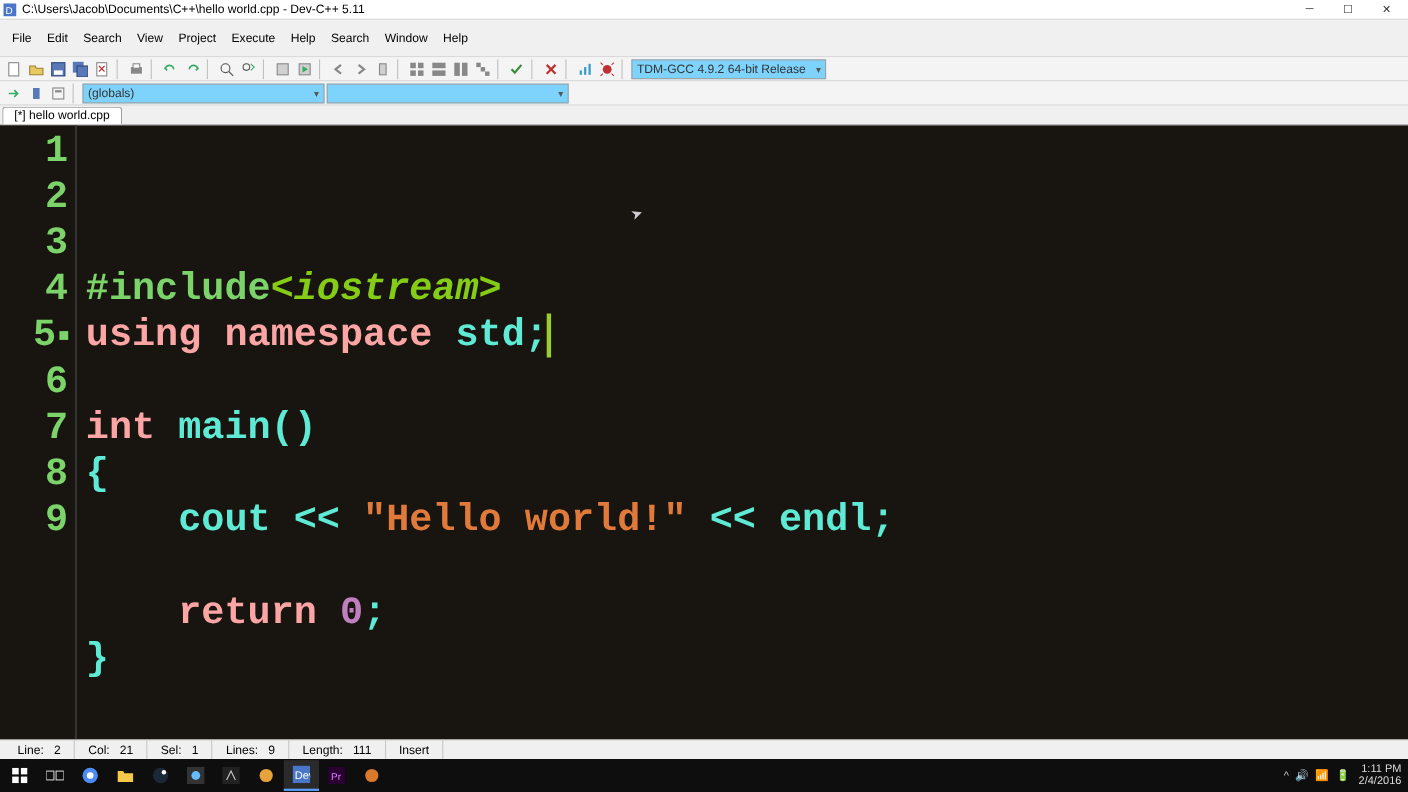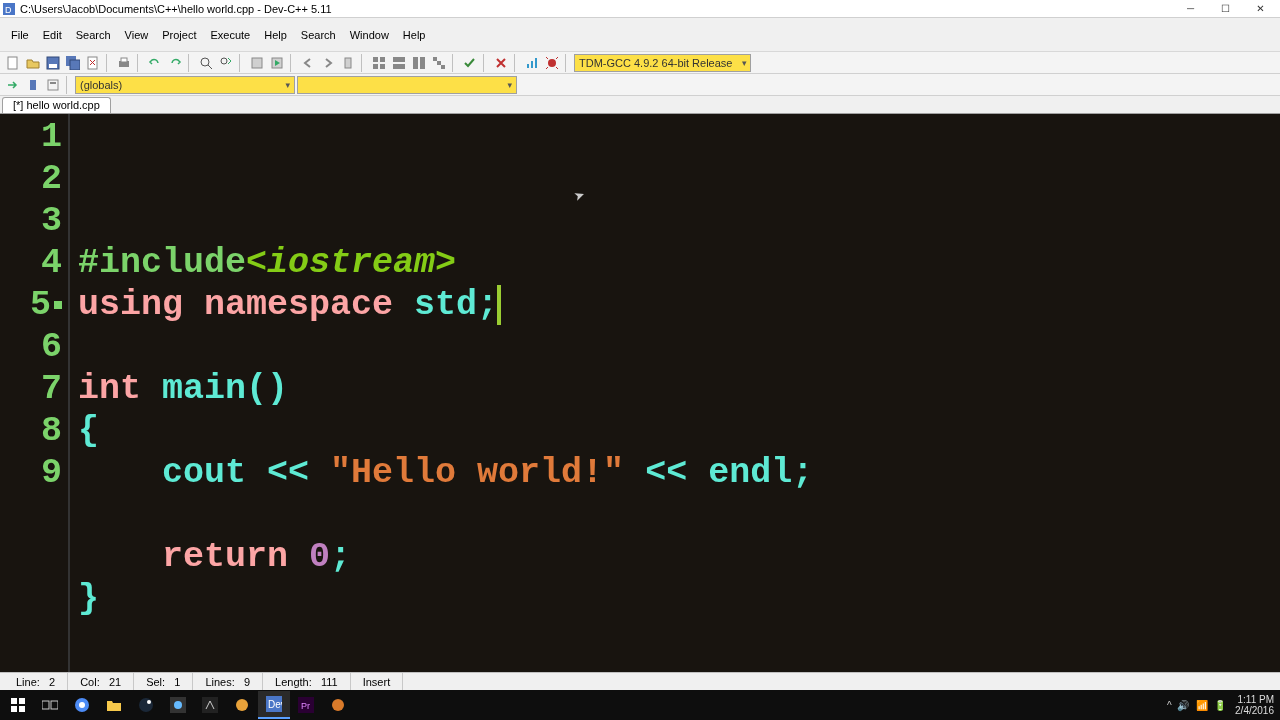--- a/index.html
+++ b/index.html
@@ -49,21 +49,21 @@
   width: 18px; height: 18px;
   display:flex;align-items:center;justify-content:center;
   border: 1px solid transparent;
   cursor: pointer;
 }
 .tb-sep { width:5px; height:18px; border-left:1px solid #c0c0c0; margin:0 2px;}
 .tb-select {
   height: 18px;
   font-size: 11px;
   border: 1px solid #a0a0a0;
-  background: #fde047;
+  background: #7dd3fc;
   padding: 0 18px 0 4px;
   position:relative;
   display:flex;
   align-items:center;
   min-width: 155px;
   color:#333;
 }
 .tb-select::after{content:"▾";position:absolute;right:4px;font-size:9px;color:#555;}
 .toolbar2 {
   height: 22px;

